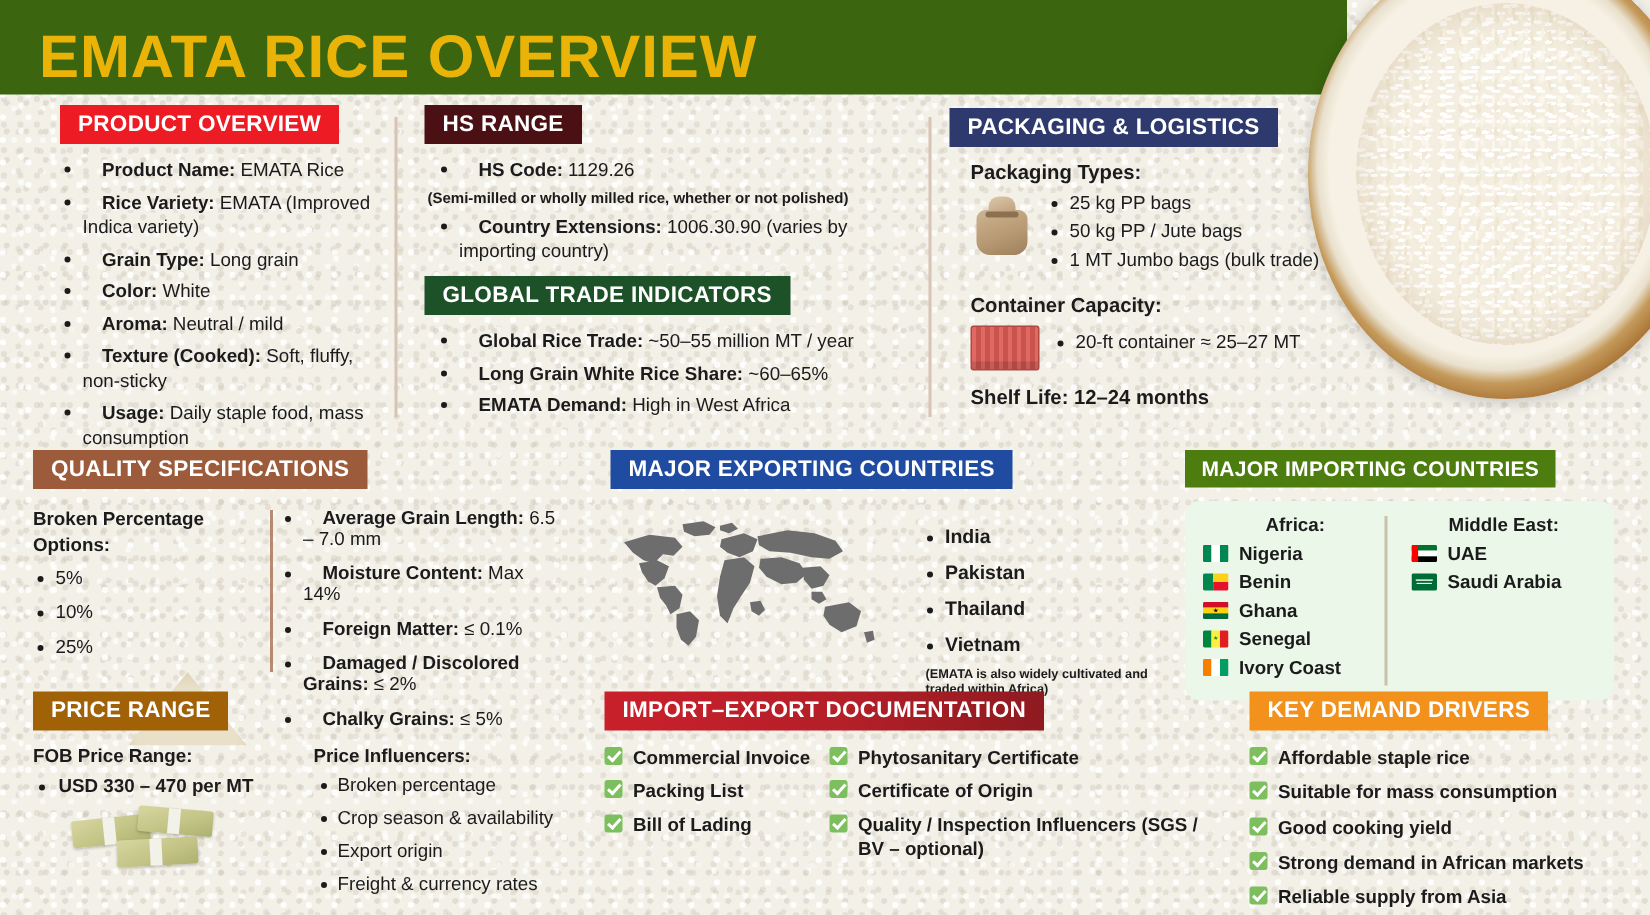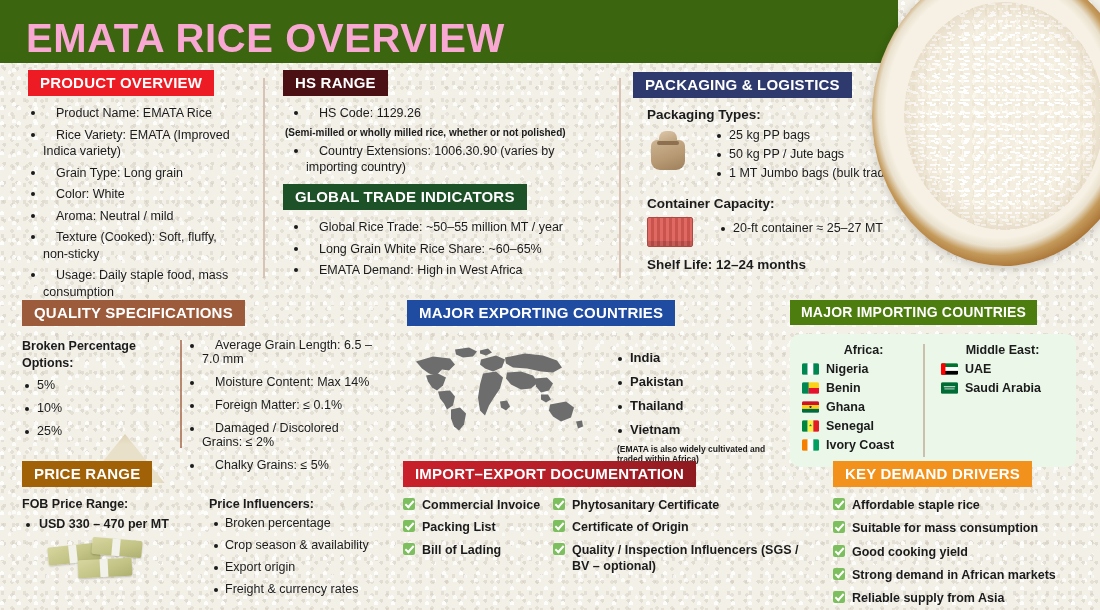--- a/index.html
+++ b/index.html
@@ -27,21 +27,21 @@
   }
   .wrap { position: relative; z-index: 2; width: 1100px; height: 610px; }
 
   
   .header {
     position: absolute; left: 0; top: 0; width: 898px; height: 63px;
     background: #3b650f;
     display: flex; align-items: center;
   }
   .header h1 {
-    color: #f9a8d4;
+    color: #eab308;
     font-size: 40px;
     font-weight: 800;
     letter-spacing: .6px;
     padding-left: 26px;
     line-height: 1;
     margin-top: 12px;
   }
 
   
   .bowl {
@@ -82,54 +82,54 @@
     font-weight: 800;
     font-size: 15px;
     letter-spacing: .2px;
     padding: 5px 12px 6px;
     line-height: 1;
     white-space: nowrap;
   }
   .badge.sm { font-size: 14px; padding: 5px 11px 6px; }
 
   
-  .lbl { font-weight: 400; padding-left: 13px; }
+  .lbl { font-weight: 700; padding-left: 13px; }
   ul.bul { list-style: none; }
   ul.bul > li {
     position: relative;
     padding-left: 15px;
     margin-bottom: 5px;
     font-size: 12.5px;
     line-height: 1.32;
   }
   ul.bul > li::before {
     content: "";
     position: absolute; left: 3px; top: 6px;
     width: 4px; height: 4px; border-radius: 50%;
     background: #1b1b1b;
   }
   .vline { position: absolute; width: 1.5px; background: #d9c3b4; }
 
   
-  .p-prodov  { position: absolute; left: 28px;  top: 70px;  width: 212px; }
+  .p-prodov  { position: absolute; left: 40px;  top: 70px;  width: 212px; }
   .p-hscode  { position: absolute; left: 283px; top: 70px;  width: 318px; }
   .p-gti     { position: absolute; left: 283px; top: 184px; width: 318px; }
   .p-pack    { position: absolute; left: 633px; top: 72px;  width: 292px; }
   .p-qual    { position: absolute; left: 22px;  top: 300px; width: 350px; }
   .p-exp     { position: absolute; left: 407px; top: 300px; width: 375px; }
   .p-imp     { position: absolute; left: 790px; top: 300px; width: 286px; }
   .p-price   { position: absolute; left: 22px;  top: 461px; width: 360px; }
   .p-doc     { position: absolute; left: 403px; top: 461px; width: 410px; }
   .p-drv     { position: absolute; left: 833px; top: 461px; width: 250px; }
 
   .sub { font-size: 10px; font-weight: 700; line-height: 1.2; margin: 1px 0 4px 2px; }
 
   
   .pk-head { font-weight: 800; font-size: 13.5px; margin: 9px 0 4px 14px; }
-  .pk-row { display: flex; align-items: flex-start; gap: 26px; margin-left: 14px; }
+  .pk-row { display: flex; align-items: flex-start; gap: 10px; margin-left: 14px; }
   .icon-bag {
     flex: 0 0 auto; width: 42px; height: 44px; position: relative; margin-top: 2px;
   }
   .icon-bag .body {
     position: absolute; left: 4px; top: 12px; width: 34px; height: 30px;
     background: linear-gradient(160deg, #cdb493 0%, #b89a74 55%, #9d7f5c 100%);
     border-radius: 6px 6px 9px 9px;
   }
   .icon-bag .neck {
     position: absolute; left: 12px; top: 3px; width: 18px; height: 13px;

